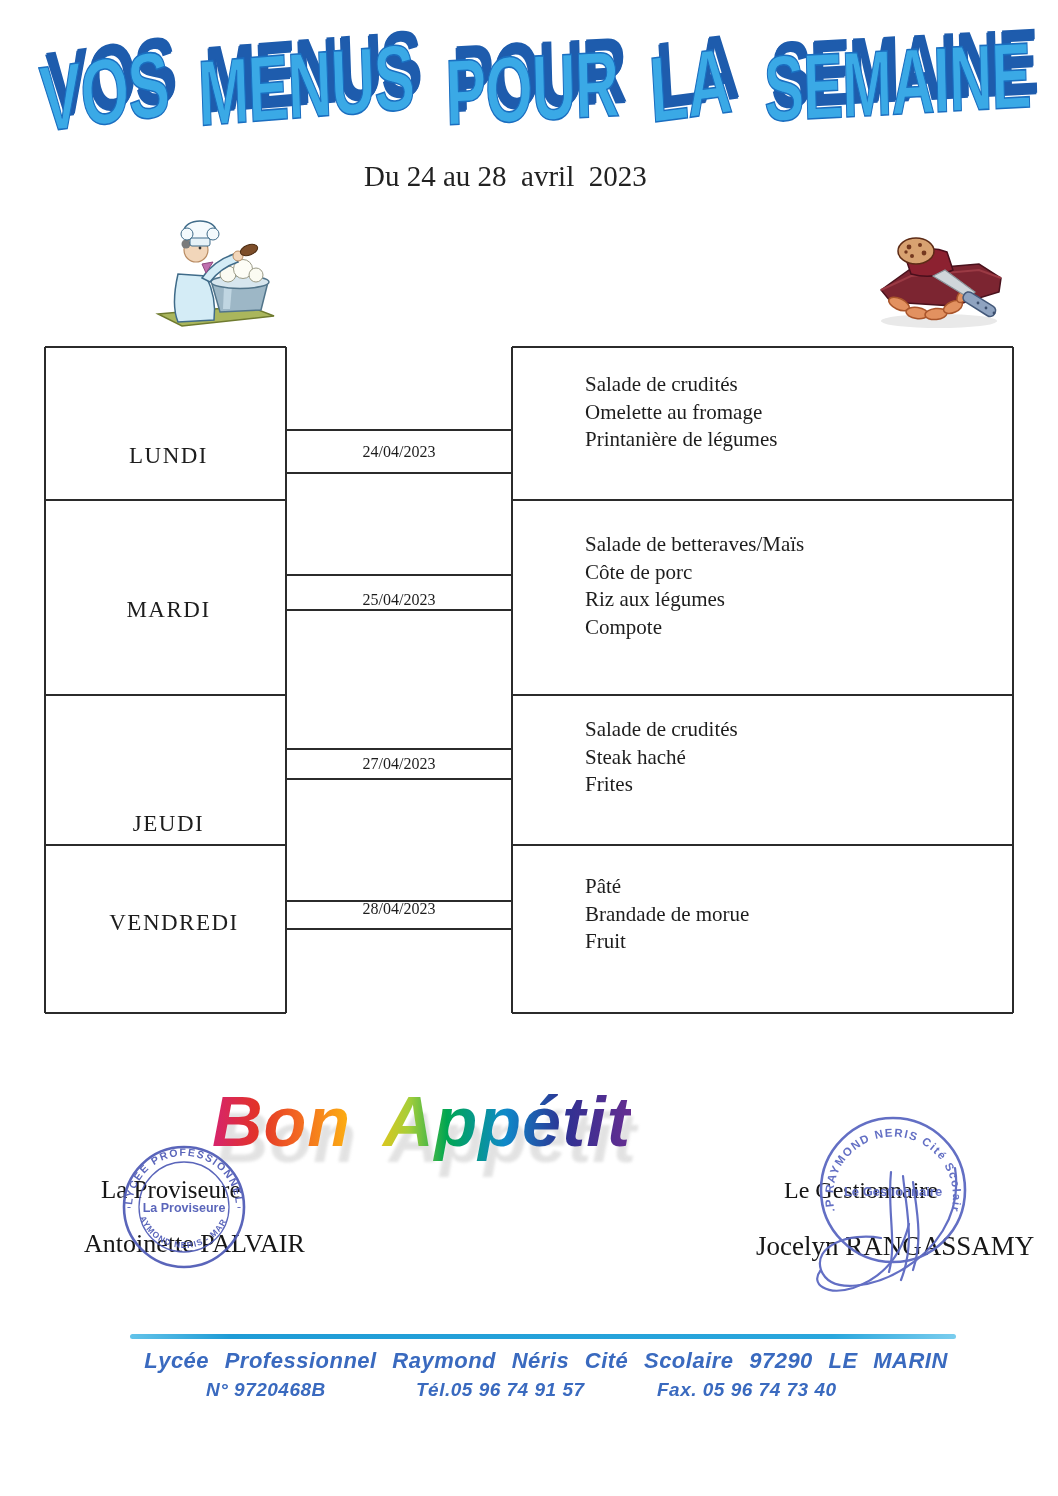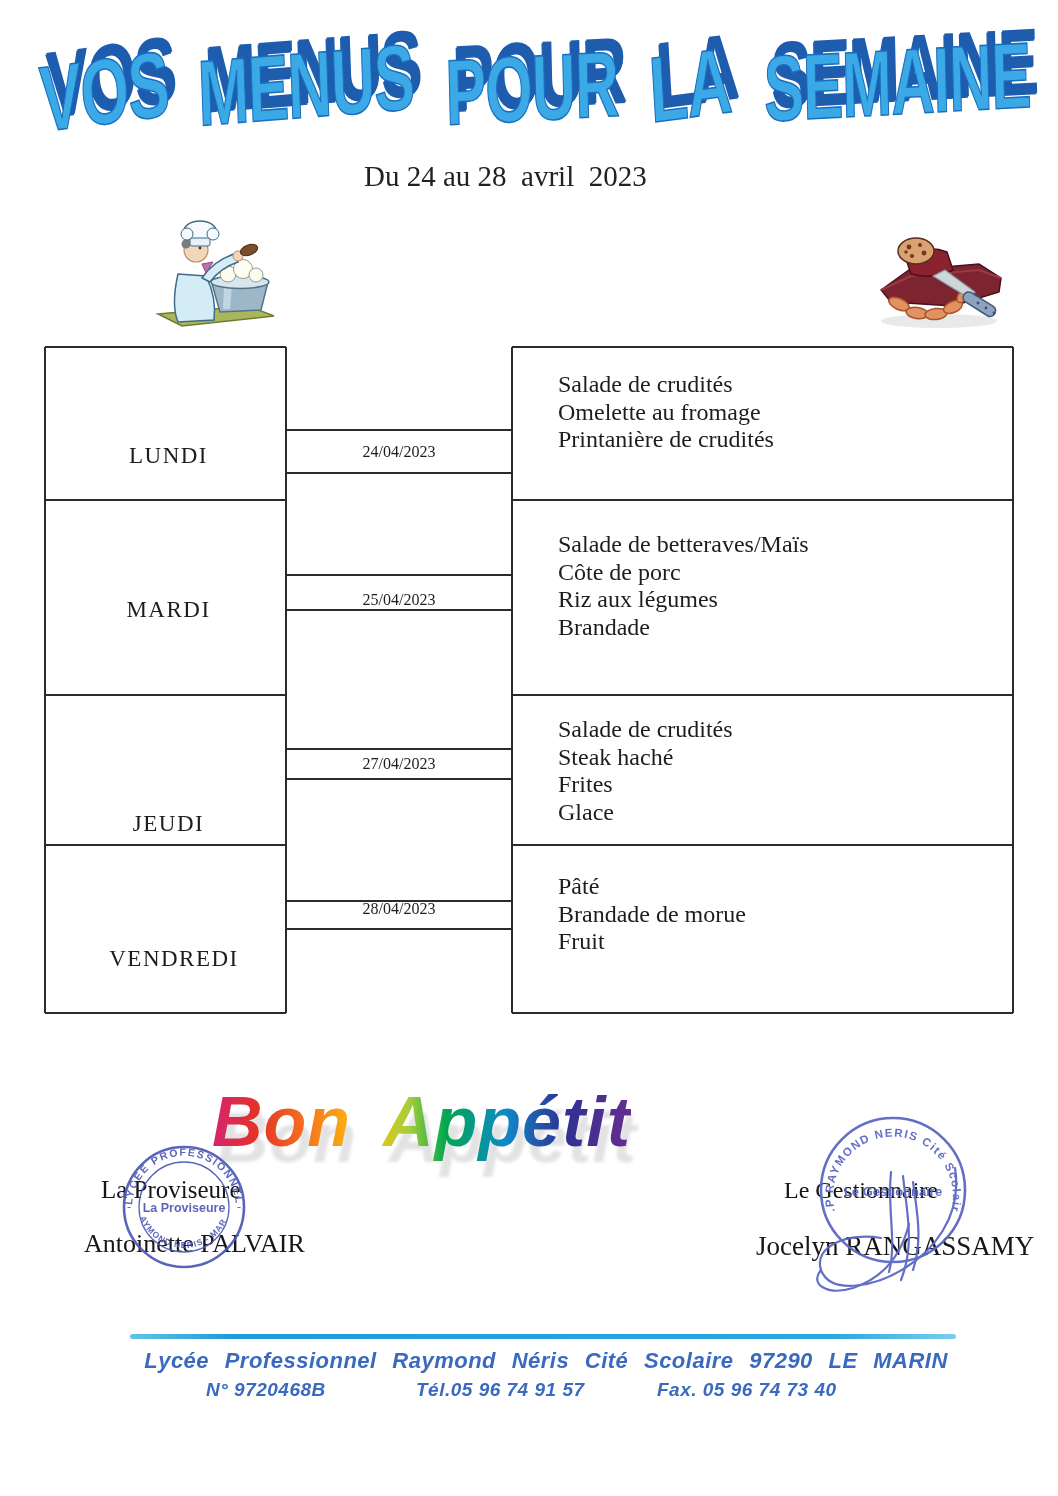--- a/index.html
+++ b/index.html
@@ -20,21 +20,21 @@
   .w3{transform:scale(1.04,1.55) rotate(-5deg);}
   .w4{transform:scale(1.0,1.55) rotate(-2deg) translateY(-2px);}
 
   .subtitle{position:absolute;left:364px;top:160px;font-size:29px;white-space:pre;color:#222;}
 
   
   .daybox{position:absolute;left:45px;width:241px;display:flex;align-items:center;
           justify-content:center;font-size:23px;letter-spacing:1.5px;padding-left:6px;box-sizing:border-box;margin-top:32px;}
   .datebox{position:absolute;left:286px;width:226px;display:flex;align-items:center;
            justify-content:center;font-size:16px;}
-  .menublock{position:absolute;left:558px;width:420px;font-size:24px;line-height:27.5px;}
+  .menublock{position:absolute;left:585px;width:420px;font-size:21px;line-height:27.5px;}
 
   
   .bonwrap{position:absolute;left:212px;top:1082px;width:680px;height:100px;}
   .bon-ghost{position:absolute;left:6px;top:16px;font-family:"Liberation Sans",sans-serif;
              font-style:italic;font-weight:700;font-size:70px;letter-spacing:1px;word-spacing:14px;
              color:#b9b9b9;opacity:.4;filter:blur(1.5px);white-space:nowrap;}
   .bon-main{position:absolute;left:0;top:0;font-family:"Liberation Sans",sans-serif;
             font-style:italic;font-weight:700;font-size:70px;letter-spacing:1px;word-spacing:14px;
             white-space:nowrap;
             background:linear-gradient(90deg,#d6246e 0%,#e23327 11%,#f26522 20%,#ffc20e 36%,
@@ -124,43 +124,42 @@
       M286,430 H512 M286,473 H512
       M286,575 H512 M286,610 H512
       M286,749 H512 M286,779 H512
       M286,901 H512 M286,929 H512
       M45,347 V1013 M286,347 V1013 M512,347 V1013 M1013,347 V1013"></path>
   </svg>
 
   <div class="daybox" style="top:347px;height:153px;">LUNDI</div>
   <div class="daybox" style="top:500px;height:155px;">MARDI</div>
   <div class="daybox" style="top:695px;height:194px;">JEUDI</div>
-  <div class="daybox" style="top:845px;height:163px;padding-left:17px;">VENDREDI</div>
+  <div class="daybox" style="top:809px;height:163px;padding-left:17px;">VENDREDI</div>
 
   <div class="datebox" style="top:430px;height:43px;">24/04/2023</div>
   <div class="datebox" style="top:575px;height:50px;">25/04/2023</div>
   <div class="datebox" style="top:749px;height:30px;">27/04/2023</div>
   <div class="datebox" style="top:901px;height:16px;">28/04/2023</div>
 
   <div class="menublock" style="top:371px;">
     <div>Salade de crudités</div>
     <div>Omelette au fromage</div>
-    <div>Printanière de crudités</div>
+    <div>Printanière de légumes</div>
   </div>
   <div class="menublock" style="top:531px;">
     <div>Salade de betteraves/Maïs</div>
     <div>Côte de porc</div>
     <div>Riz aux légumes</div>
-    <div>Brandade</div>
+    <div>Compote</div>
   </div>
   <div class="menublock" style="top:716px;">
     <div>Salade de crudités</div>
     <div>Steak haché</div>
     <div>Frites</div>
-    <div>Glace</div>
   </div>
   <div class="menublock" style="top:873px;">
     <div>Pâté</div>
     <div>Brandade de morue</div>
     <div>Fruit</div>
   </div>
 
   <div class="bonwrap">
     <span class="bon-ghost">Bon Appétit</span>
     <span class="bon-main">Bon Appétit</span>

